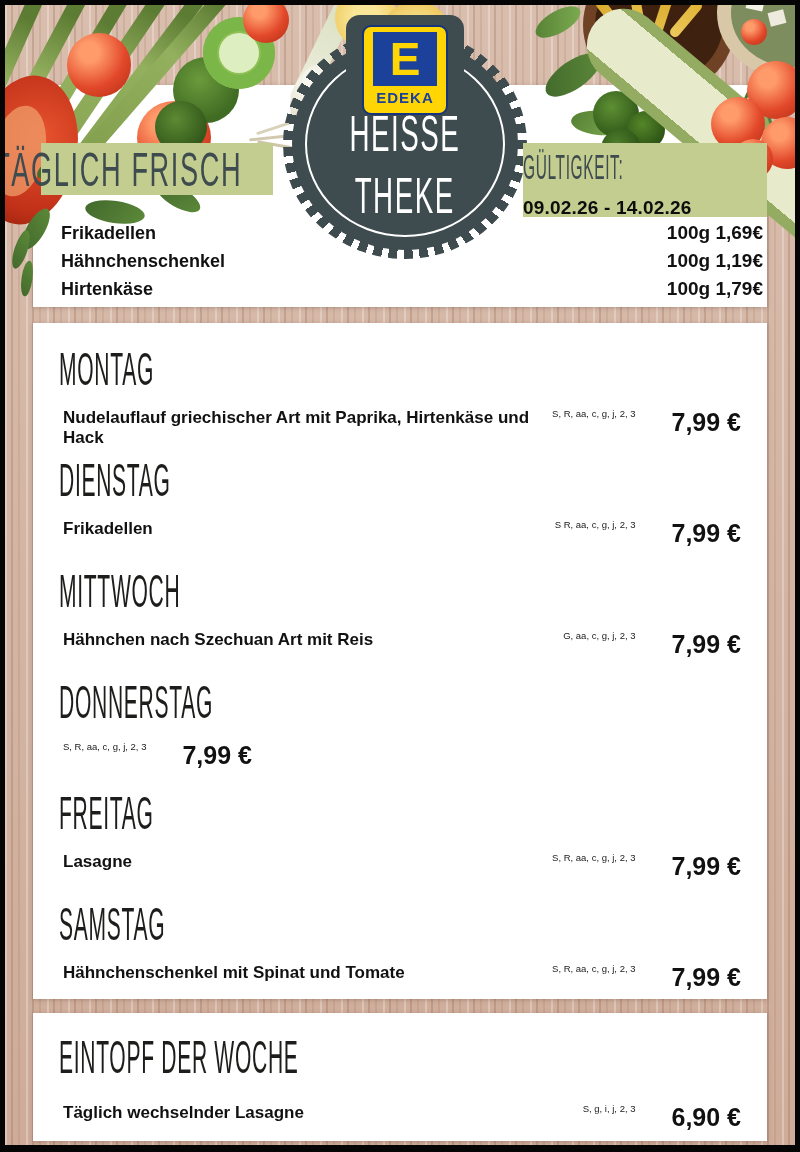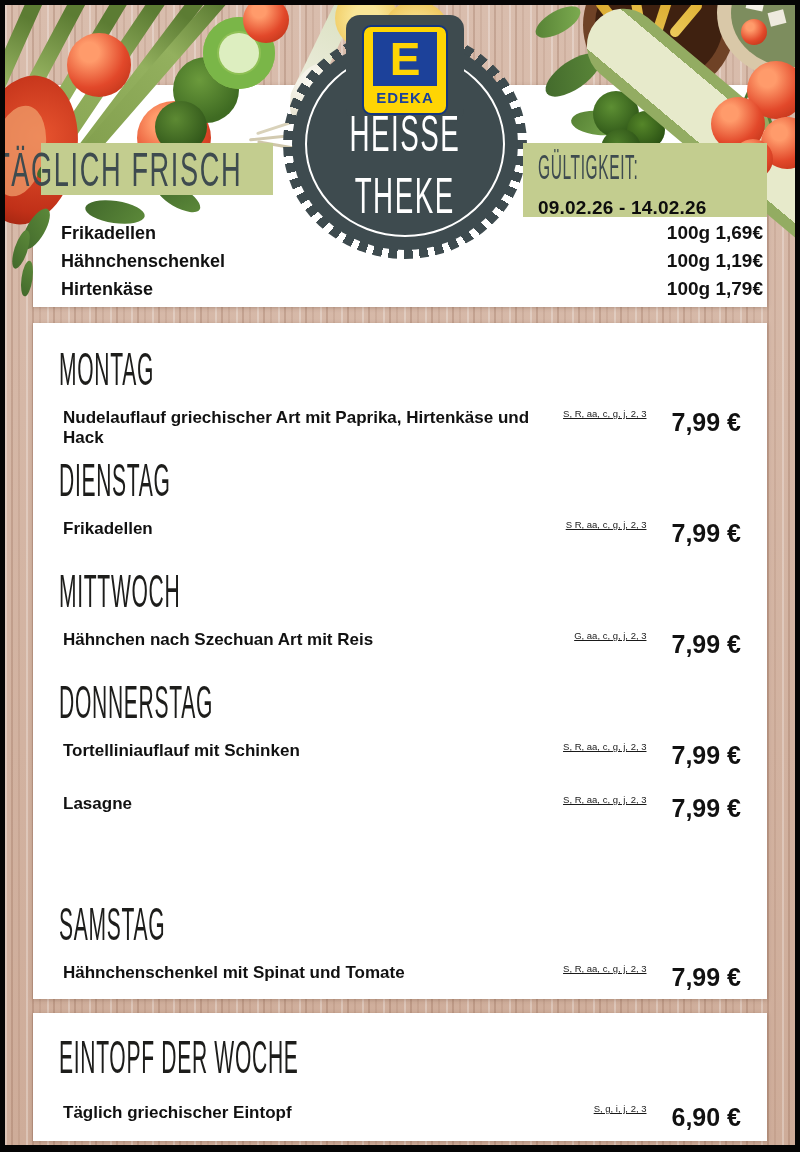--- a/index.html
+++ b/index.html
@@ -92,40 +92,40 @@
   .logo-e span{color:var(--yellow);font-weight:bold;font-size:46px;line-height:46px;}
   .logo-brand{color:var(--blue);font-weight:bold;font-size:15px;letter-spacing:1px;margin-top:3px;}
 
   
   .green-box{position:absolute;background:var(--green);z-index:4;}
   .box-fresh{left:36px;top:138px;width:232px;height:52px;display:flex;align-items:center;justify-content:flex-end;}
   .box-fresh .script{
     font-size:34px;color:var(--slate);letter-spacing:2px;
     transform:scale(0.8,1.4);transform-origin:50% 50%;
   }
-  .box-valid{left:518px;top:138px;width:244px;height:74px;padding:8px 0 0 15px;}
+  .box-valid{left:518px;top:138px;width:244px;height:74px;padding:8px 0 0 0;}
   .valid-label .script{
     font-size:25px;color:var(--slate);letter-spacing:1px;
     transform:scale(0.62,1.4);transform-origin:left 40%;
   }
   .valid-dates{font-size:19px;font-weight:bold;color:#0d0d0d;margin-top:17px;letter-spacing:.2px;}
 
   
   .fresh-list{position:absolute;left:56px;right:32px;top:214px;z-index:2;}
   .fresh-row{display:flex;justify-content:space-between;align-items:baseline;line-height:27px;}
   .fresh-name{font-size:18px;font-weight:bold;color:#111;}
   .fresh-price{font-size:19px;font-weight:bold;color:#111;}
 
   
   .day-block{height:111px;padding-top:4px;}
   .day-title-wrap{height:58px;padding-top:6px;}
   .day-title-wrap .script{font-size:31px;}
   .dish-row{display:flex;align-items:flex-start;margin-top:13px;padding-left:4px;}
   .dish-name{flex:1;font-size:17px;font-weight:bold;color:#111;}
-  .dish-allergens{font-size:9.5px;color:#1a1a1a;white-space:nowrap;margin-right:25px;text-decoration:underline;}
+  .dish-allergens{font-size:9.5px;color:#1a1a1a;white-space:nowrap;margin-right:36px;}
   .dish-price{font-size:25px;font-weight:bold;color:#111;min-width:64px;text-align:right;white-space:nowrap;}
 
   
   .stew-title-wrap{height:52px;padding-top:4px;}
   .stew-title-wrap .script{font-size:31px;}
   .panel-stew .dish-row{margin-top:24px;}
 </style>
 </head>
 <body>
 
@@ -278,26 +278,28 @@
           <span class="dish-name">Hähnchen nach Szechuan Art mit Reis</span>
           <span class="dish-allergens">G, aa, c, g, j, 2, 3</span>
           <span class="dish-price">7,99 €</span>
         </div>
       </div>
       <div class="day-block">
         <div class="day-title-wrap">
           <span class="script">DONNERSTAG</span>
         </div>
         <div class="dish-row">
-          <span class="dish-name">Tortelliniauflauf mit Schinken</span>
           <span class="dish-allergens">S, R, aa, c, g, j, 2, 3</span>
           <span class="dish-price">7,99 €</span>
         </div>
       </div>
       <div class="day-block">
+        <div class="day-title-wrap">
+          <span class="script">FREITAG</span>
+        </div>
         <div class="dish-row">
           <span class="dish-name">Lasagne</span>
           <span class="dish-allergens">S, R, aa, c, g, j, 2, 3</span>
           <span class="dish-price">7,99 €</span>
         </div>
       </div>
       <div class="day-block">
         <div class="day-title-wrap">
           <span class="script">SAMSTAG</span>
         </div>
@@ -307,19 +309,19 @@
           <span class="dish-price">7,99 €</span>
         </div>
       </div>
     </div>
 
   <div class="panel panel-stew">
     <div class="stew-title-wrap">
       <span class="script">EINTOPF DER WOCHE</span>
     </div>
     <div class="dish-row">
-      <span class="dish-name">Täglich griechischer Eintopf</span>
+      <span class="dish-name">Täglich wechselnder Lasagne</span>
       <span class="dish-allergens">S, g, i, j, 2, 3</span>
       <span class="dish-price">6,90 €</span>
     </div>
   </div>
 
 </div>
 
 </body></html>

